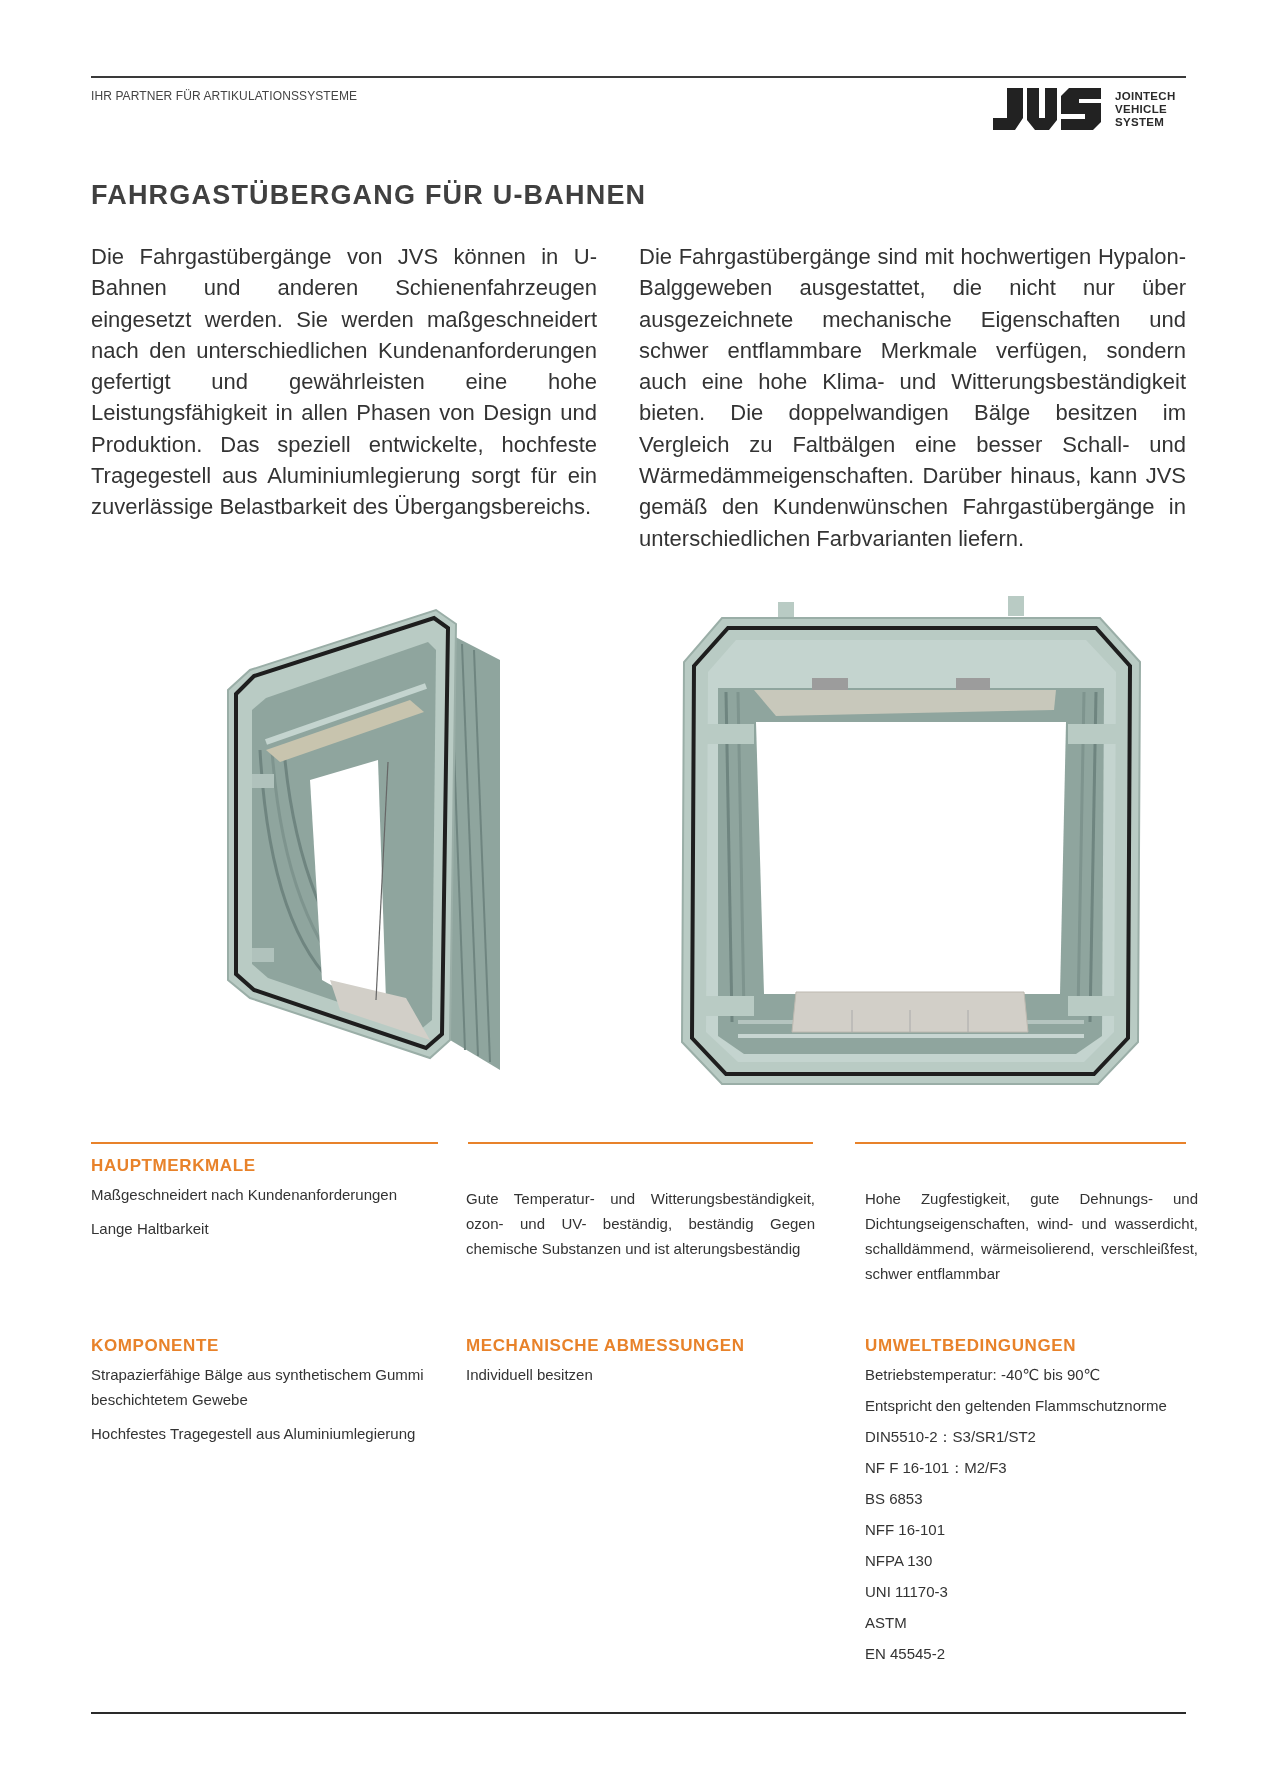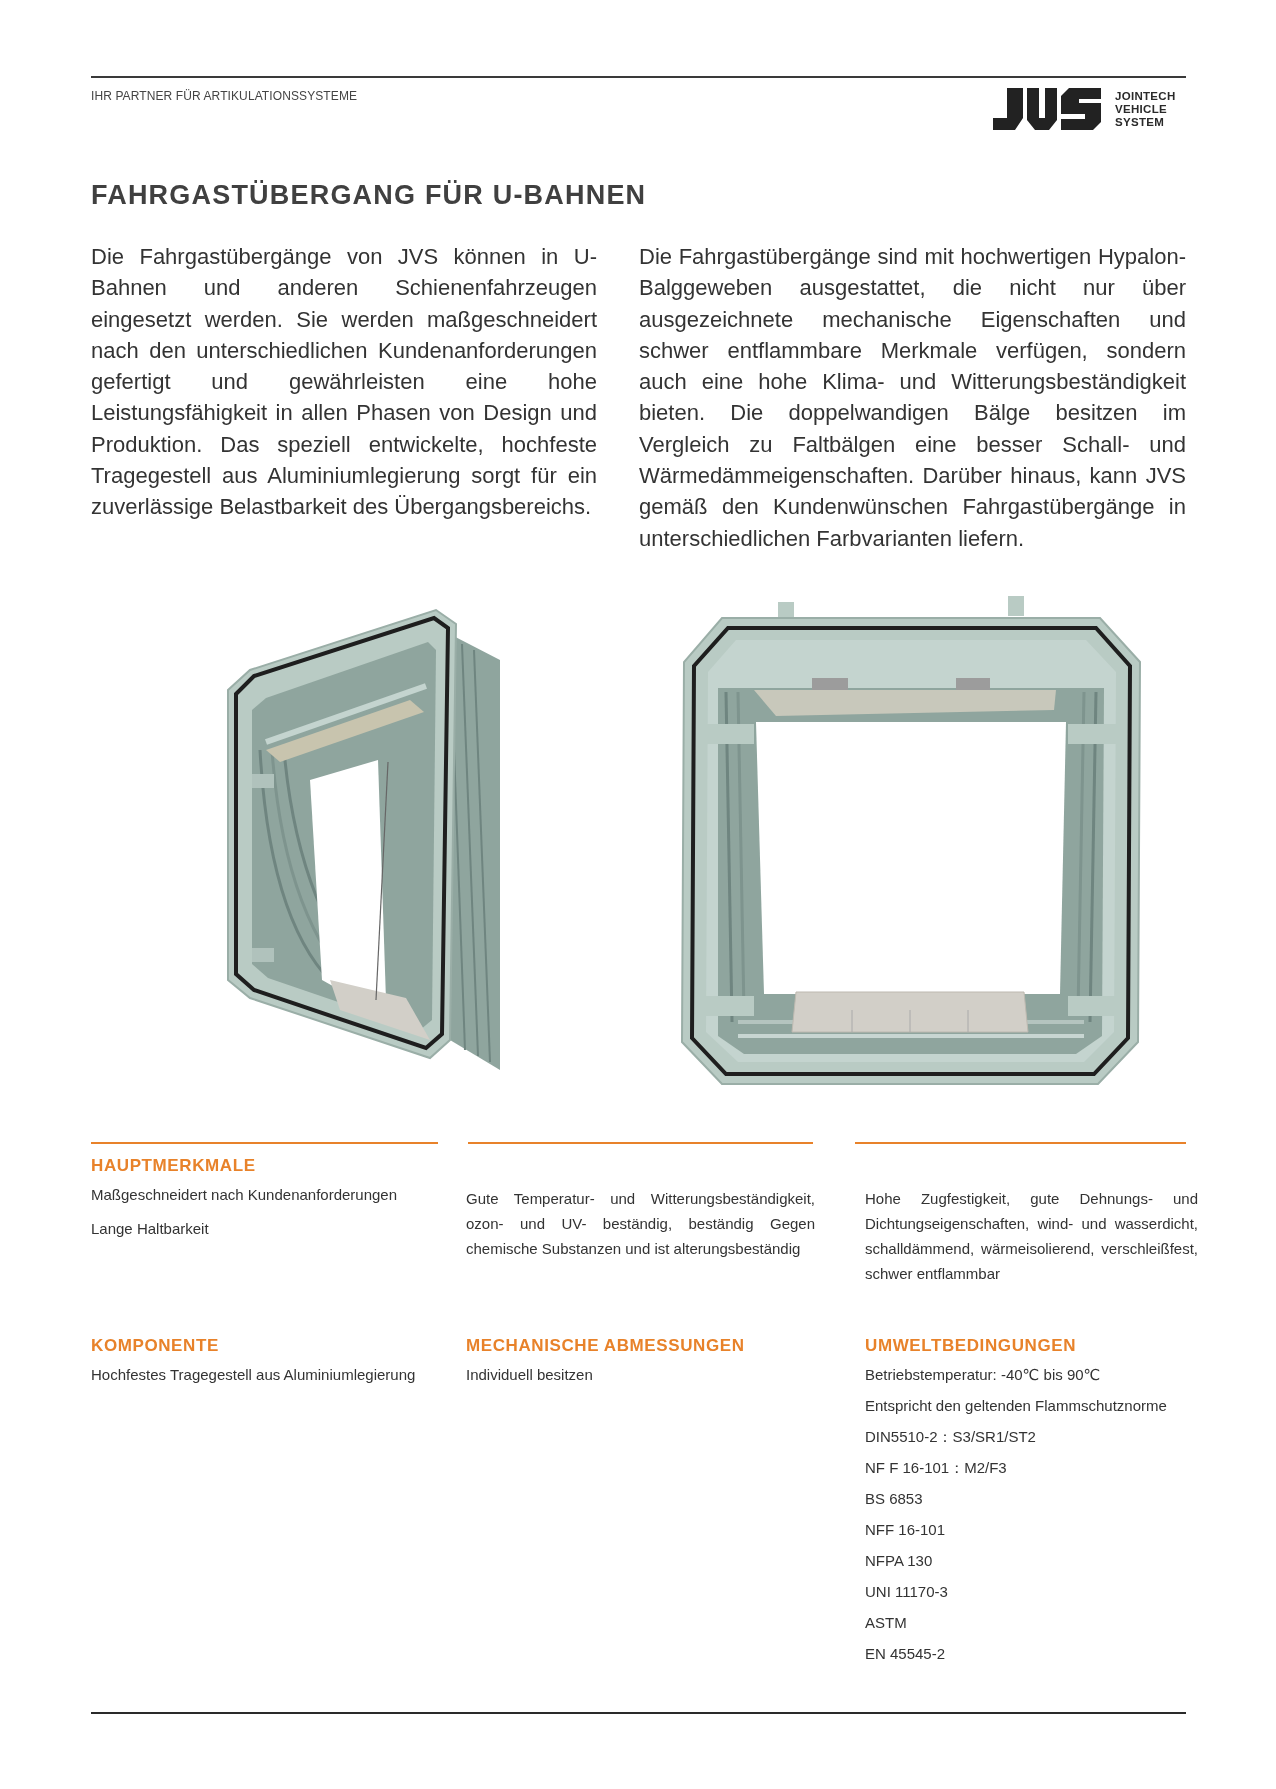--- a/index.html
+++ b/index.html
@@ -152,20 +152,21 @@
 </div>
 <div class="col col-2" style="top:1186px;">
   <p class="item">Gute Temperatur- und Witterungsbeständigkeit, ozon- und UV- beständig, beständig Gegen chemische Substanzen und ist alterungsbeständig</p>
 </div>
 <div class="col col-3" style="top:1186px;">
   <p class="item">Hohe Zugfestigkeit, gute Dehnungs- und Dichtungseigenschaften, wind- und wasserdicht, schalldämmend, wärmeisolierend, verschleißfest, schwer entflammbar</p>
 </div>
 
 <div class="col col-1" style="top:1336px;">
   <h3 class="section-head">KOMPONENTE</h3>
+  <p class="item" style="text-align:left;">Strapazierfähige Bälge aus synthetischem Gummi beschichtetem Gewebe</p>
   <p class="item" style="text-align:left;">Hochfestes Tragegestell aus Aluminiumlegierung</p>
 </div>
 
 <div class="col col-2" style="top:1336px;">
   <h3 class="section-head">MECHANISCHE ABMESSUNGEN</h3>
   <p class="item">Individuell besitzen</p>
 </div>
 
 <div class="col col-3" style="top:1336px;">
   <h3 class="section-head">UMWELTBEDINGUNGEN</h3>

